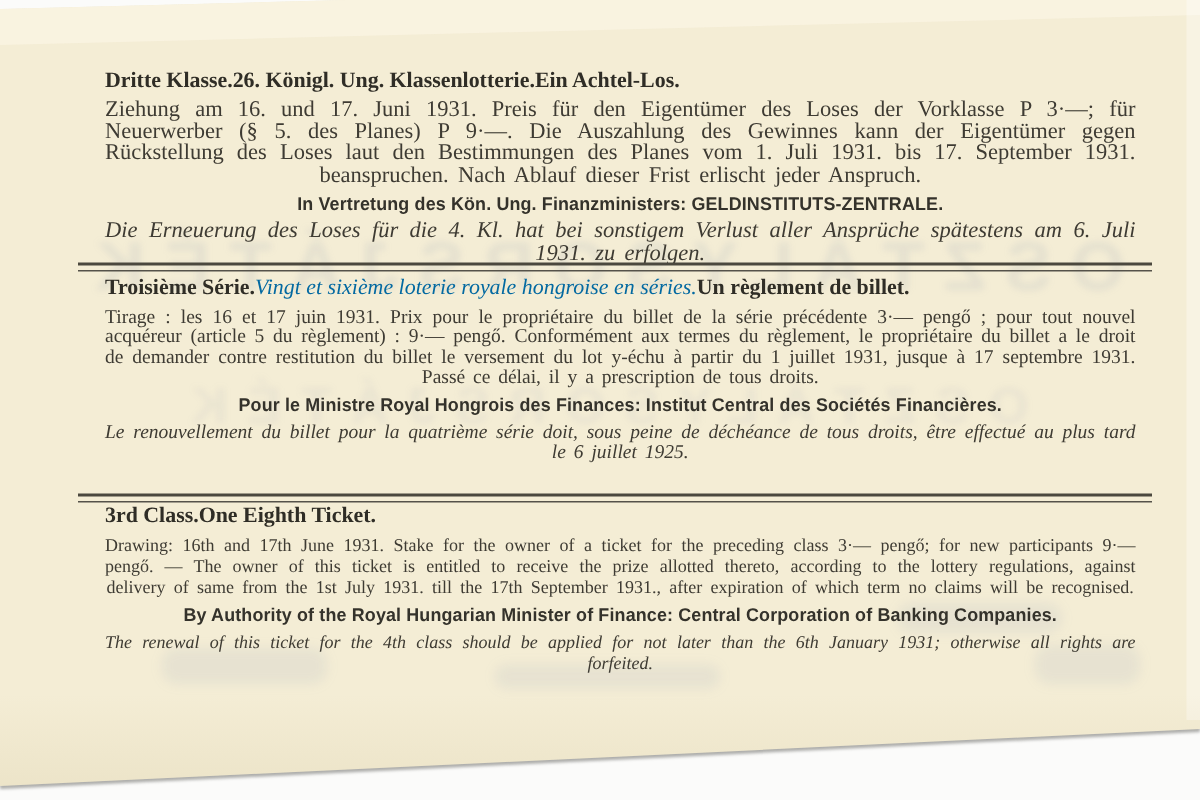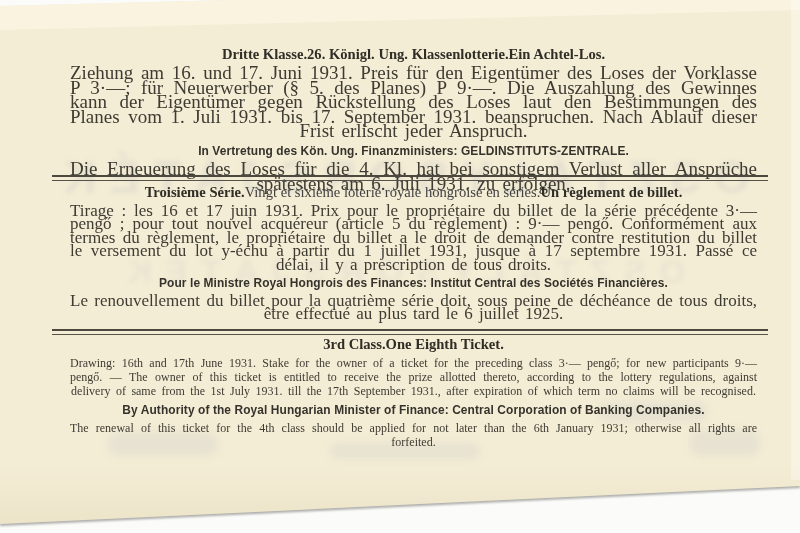--- a/index.html
+++ b/index.html
@@ -49,40 +49,40 @@
   .sm-2{left:330px;top:443px;width:150px;height:16px;}
   .sm-3{left:598px;top:402px;width:110px;height:20px;}
   .sm-4{left:690px;top:430px;width:70px;height:26px;}
 
   .section{position:absolute;left:70px;right:43px;color:#3e3b33;}
   .sec-de{top:46px;}
   .sec-fr{top:184px;}
   .sec-en{top:336px;}
 
   .hdr{
-    display:flex;justify-content:center;align-items:baseline;
+    display:flex;justify-content:flex-start;align-items:baseline;
     font-weight:bold;font-size:14.6px;color:#2f2d26;
     margin-bottom:3px;white-space:nowrap;
   }
-  .hdr .reg{font-weight:normal;color:#404040;}
+  .hdr .reg{font-weight:normal;color:#0369a1;font-style:italic;}
 
   .body{
     margin:0;text-align:justify;text-align-last:center;
-    font-size:19px;line-height:14.6px;word-spacing:2.5px;
+    font-size:15px;line-height:14.6px;word-spacing:2.5px;
   }
-  .sec-fr .body{font-size:17px;line-height:13.4px;word-spacing:2px;}
+  .sec-fr .body{font-size:13px;line-height:13.4px;word-spacing:2px;}
   .sec-en .body{font-size:12px;line-height:14px;}
 
   .authority{
     text-align:center;font-family:"Liberation Sans",sans-serif;
     font-weight:bold;font-size:12.3px;color:#34322b;
     margin:5px 0 4px 0;transform:scaleX(0.97);letter-spacing:.1px;
     white-space:nowrap;
   }
-  .renewal{margin-top:2px;}
+  .renewal{margin-top:2px;font-style:italic;}
 
   .rule{
     position:absolute;left:52px;right:32px;height:3px;
     border-top:2px solid #4b483e;border-bottom:1px solid #55524a;
   }
   .rule-1{top:175px;}
   .rule-2{top:329px;}
 </style>
 </head>
 <body>

